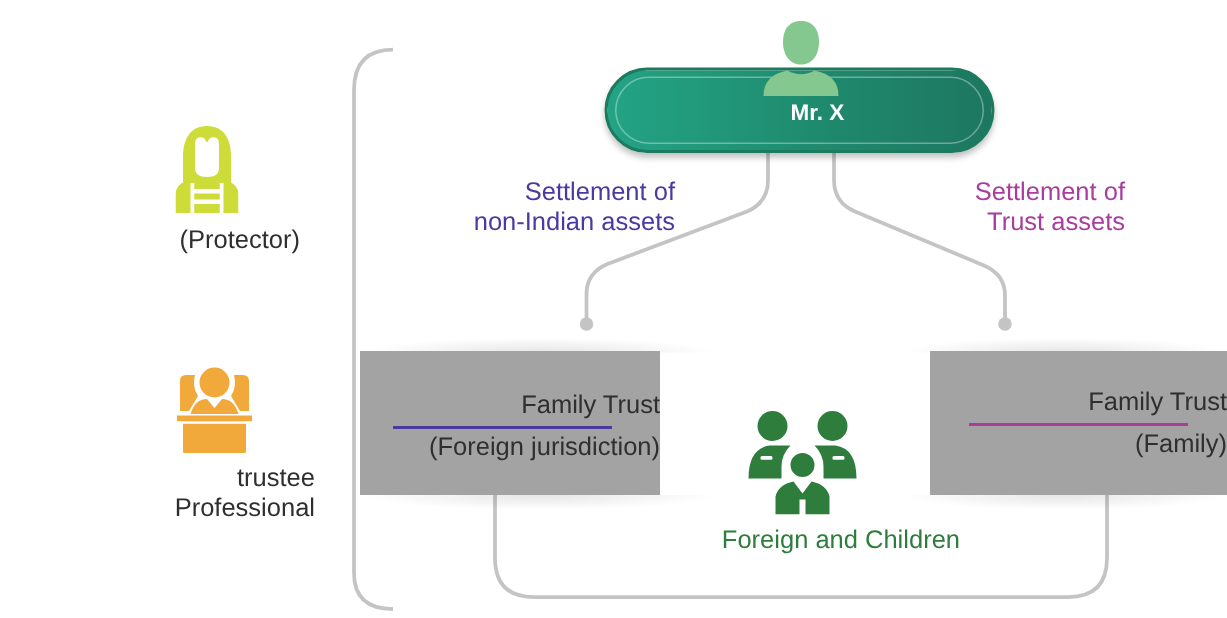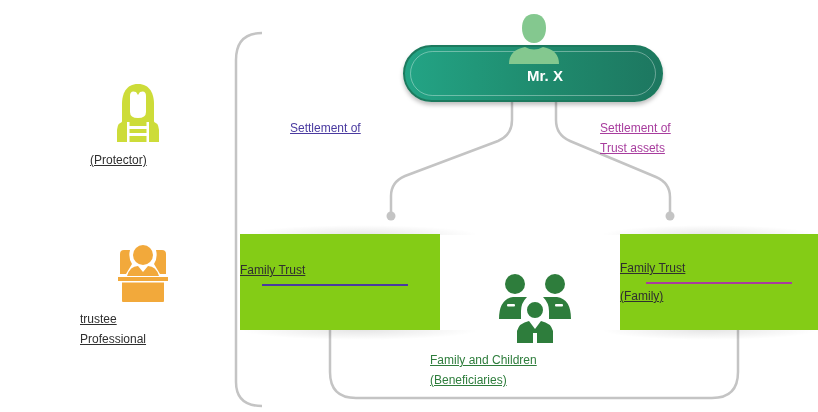--- a/index.html
+++ b/index.html
@@ -1,27 +1,27 @@
 <!DOCTYPE html>
 <html><head>
 <meta charset="utf-8">
 <style>
   html, body { margin:0; padding:0; }
   body { width:818px; height:412px; background:#ffffff; position:relative; overflow:hidden;
          font-family:"Liberation Sans", sans-serif; }
   .abs { position:absolute; }
-  .lbl { position:absolute; text-align:left; font-size:12px; line-height:20px; color:#2f2f2f;text-decoration:underline; }
+  .lbl { position:absolute; text-align:right; font-size:17px; line-height:20px; color:#2f2f2f; }
   .green-pill { position:absolute; left:403px; top:45px; width:260px; height:57px; border-radius:29px;
       background:linear-gradient(90deg,#23a485 0%, #1f8a6d 55%, #1d7760 100%);
       box-shadow:0 3px 4px rgba(0,0,0,0.25); border:2px solid #1c7a5e; box-sizing:border-box; }
   .green-pill .inner { position:absolute; left:5px; top:4px; right:5px; bottom:4px; border-radius:24px;
       border:1px solid rgba(255,255,255,0.35); }
   .pill-text { position:absolute; left:0; right:0; top:20px; text-align:center; color:#ffffff;
       font-weight:bold; font-size:15px;padding-left:24px; }
-  .card { position:absolute; background:#84cc16; }
+  .card { position:absolute; background:#a3a3a3; }
   .card-shadow-top { position:absolute; height:10px;
       background:radial-gradient(ellipse at center bottom, rgba(0,0,0,0.10) 0%, rgba(0,0,0,0) 70%); }
   .card-shadow-bot { position:absolute; height:10px;
       background:radial-gradient(ellipse at center top, rgba(0,0,0,0.10) 0%, rgba(0,0,0,0) 70%); }
   .rule { position:absolute; height:2px; }
 </style>
 </head>
 <body>
 
 <svg class="abs" style="left:0;top:0" width="818" height="412">
@@ -37,55 +37,56 @@
   <div class="inner"></div>
   <div class="pill-text">Mr. X</div>
 </div>
 <svg class="abs" style="left:503px;top:12px" width="62" height="52" viewBox="0 0 62 52">
   <path d="M31 2 C22 2 19 9 19 16 C19 24 23 31 31 31 C39 31 43 24 43 16 C43 9 40 2 31 2 Z" fill="#84c88f"></path>
   <path d="M6 52 Q6 38 22 35 Q31 40 40 35 Q56 38 56 52 Z" fill="#84c88f"></path>
 </svg>
 
 <div class="lbl" style="left:290px;top:118px;width:160px;color:#4a3aa0">
   <div>Settlement of</div>
+  <div>non-Indian assets</div>
 </div>
 <div class="lbl" style="left:600px;top:118px;width:150px;color:#a83d9e">
   <div>Settlement of</div>
   <div>Trust assets</div>
 </div>
 
 <div class="card-shadow-top" style="left:240px;top:225px;width:240px"></div>
 <div class="card-shadow-bot" style="left:240px;top:330px;width:240px"></div>
 <div class="card-shadow-top" style="left:600px;top:225px;width:218px"></div>
 <div class="card-shadow-bot" style="left:600px;top:330px;width:218px"></div>
 
 <div class="card" style="left:240px;top:234px;width:200px;height:96px">
   <div class="lbl" style="left:0;width:200px;top:26px">Family Trust</div>
   <div class="rule" style="left:22px;width:146px;top:50px;background:#4a3aa0"></div>
+  <div class="lbl" style="left:0;width:200px;top:54px">(Foreign jurisdiction)</div>
 </div>
 
 <div class="card" style="left:620px;top:234px;width:198px;height:96px">
   <div class="lbl" style="left:0;width:198px;top:24px">Family Trust</div>
   <div class="rule" style="left:26px;width:146px;top:48px;background:#a83d9e"></div>
   <div class="lbl" style="left:0;width:198px;top:52px">(Family)</div>
 </div>
 
 <svg class="abs" style="left:497px;top:273px" width="76" height="70" viewBox="0 0 76 70">
   <circle cx="18" cy="11" r="10" fill="#2e7d3c"></circle>
   <circle cx="58" cy="11" r="10" fill="#2e7d3c"></circle>
   <path d="M2 46 Q2 26 16 24 L30 24 Q24 30 24 38 L24 46 Z" fill="#2e7d3c"></path>
   <path d="M74 46 Q74 26 60 24 L46 24 Q52 30 52 38 L52 46 Z" fill="#2e7d3c"></path>
   <rect x="10" y="31" width="8" height="2.5" rx="1" fill="#ffffff"></rect>
   <rect x="58" y="31" width="8" height="2.5" rx="1" fill="#ffffff"></rect>
   <circle cx="38" cy="37" r="9" fill="#2e7d3c" stroke="#ffffff" stroke-width="2"></circle>
   <path d="M20 70 L20 58 Q22 50 32 48 L38 56 L44 48 Q54 50 56 58 L56 70 L40 70 L40 60 L36 60 L36 70 Z" fill="#2e7d3c"></path>
 </svg>
 <div class="lbl" style="left:430px;top:350px;width:210px;color:#2e7d3c">
-  <div>Family and Children</div>
-  <div>(Beneficiaries)</div>
+  <div>Foreign and Children</div>
 </div>
 
 <svg class="abs" style="left:117px;top:82px" width="42" height="60" viewBox="0 0 42 60">
   <path d="M21 2 C9 2 5 12 5 22 L5 40 L37 40 L37 22 C37 12 33 2 21 2 Z" fill="#cddc39"></path>
   <path d="M13 14 Q13 8 19 10 L21 13 L23 10 Q29 8 29 14 L29 30 Q29 36 21 36 Q13 36 13 30 Z" fill="#ffffff"></path>
   <path d="M0 60 L0 48 Q0 40 10 38 L32 38 Q42 40 42 48 L42 60 Z" fill="#cddc39"></path>
   <rect x="12" y="44" width="18" height="3" fill="#ffffff"></rect>
   <rect x="12" y="51" width="18" height="3" fill="#ffffff"></rect>
   <rect x="10" y="40" width="2.5" height="20" fill="#ffffff"></rect>
   <rect x="29.5" y="40" width="2.5" height="20" fill="#ffffff"></rect>

